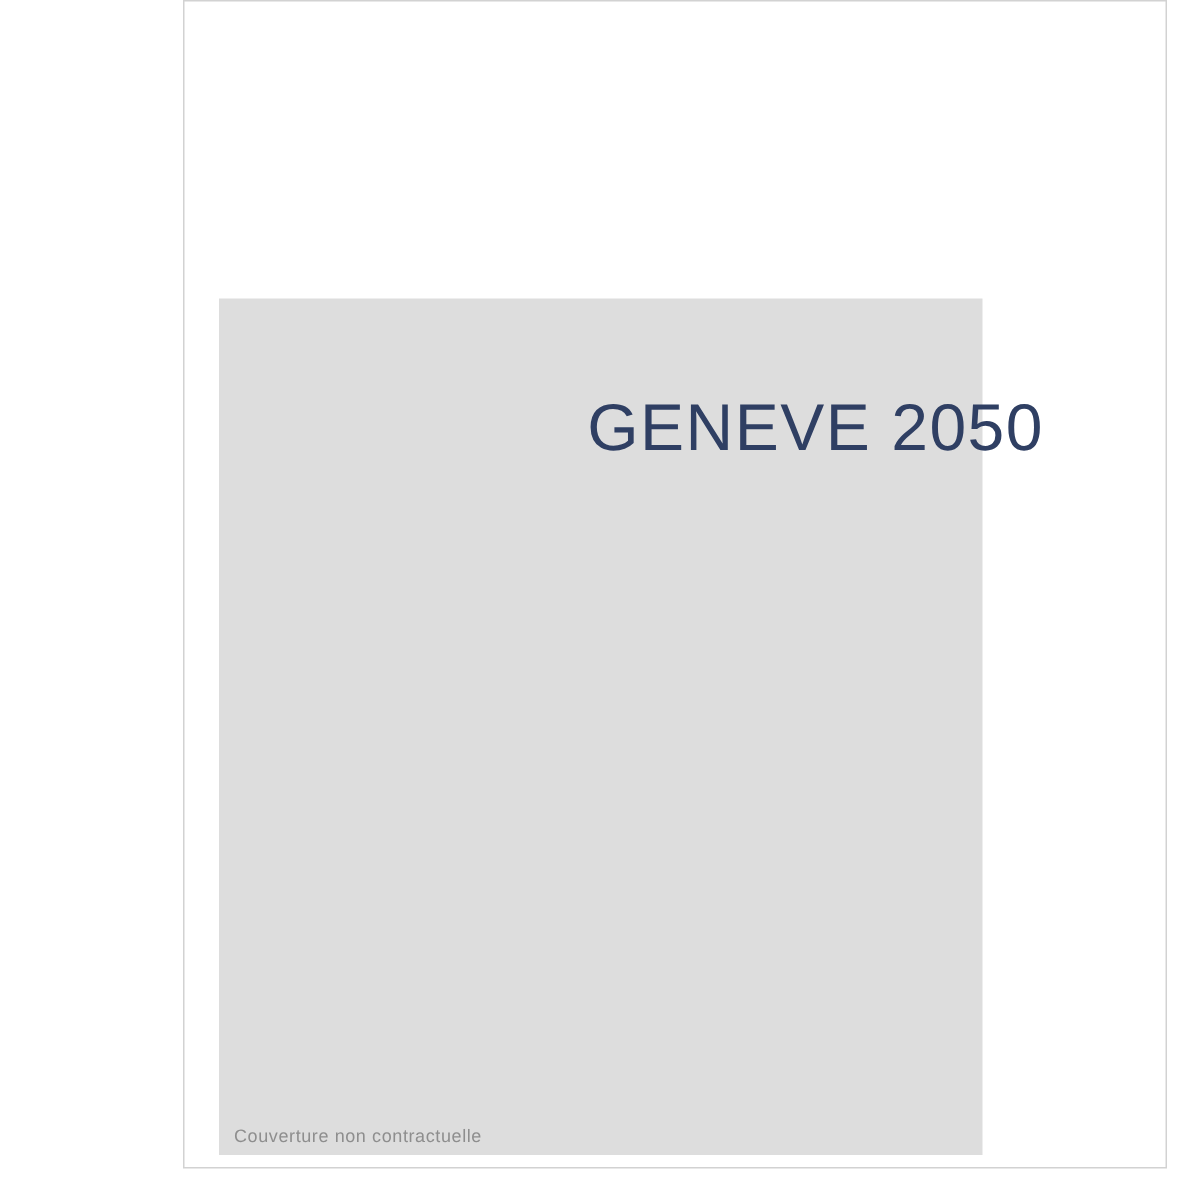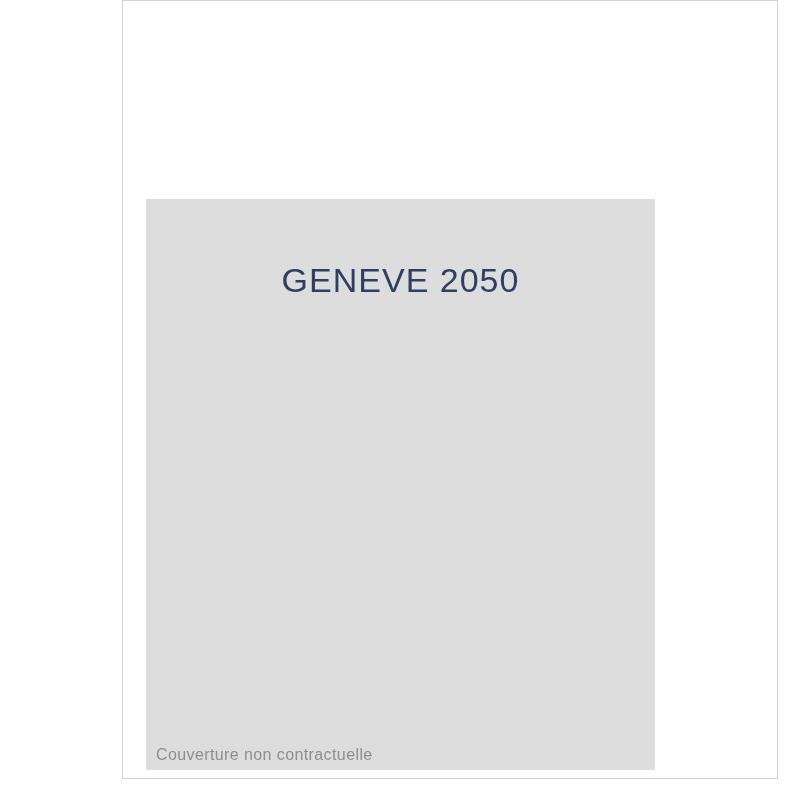--- a/index.html
+++ b/index.html
@@ -51,33 +51,34 @@
     width: 509px;
     height: 571px;
     background: #dddddd;
   }
 
   .cover-title {
     position: absolute;
     left: 0;
     top: 62px;
     width: 100%;
-    text-align: center;
-    font-size: 34px;
+    text-align: right;
+    font-size: 44px;
     letter-spacing: 1px;
     color: #2f3f63;
     font-weight: 400;
     font-family: "Liberation Sans", sans-serif;
+    padding-left: 41px;
   }
 
   .cover-note {
     position: absolute;
     left: 33px;
     bottom: 14px;
-    font-size: 16px;
+    font-size: 12px;
     letter-spacing: 0.4px;
     color: #8e8e8e;
     font-family: "Liberation Sans", sans-serif;
   }
 </style>
 </head>
 <body>
 
 <div id="page">
 

